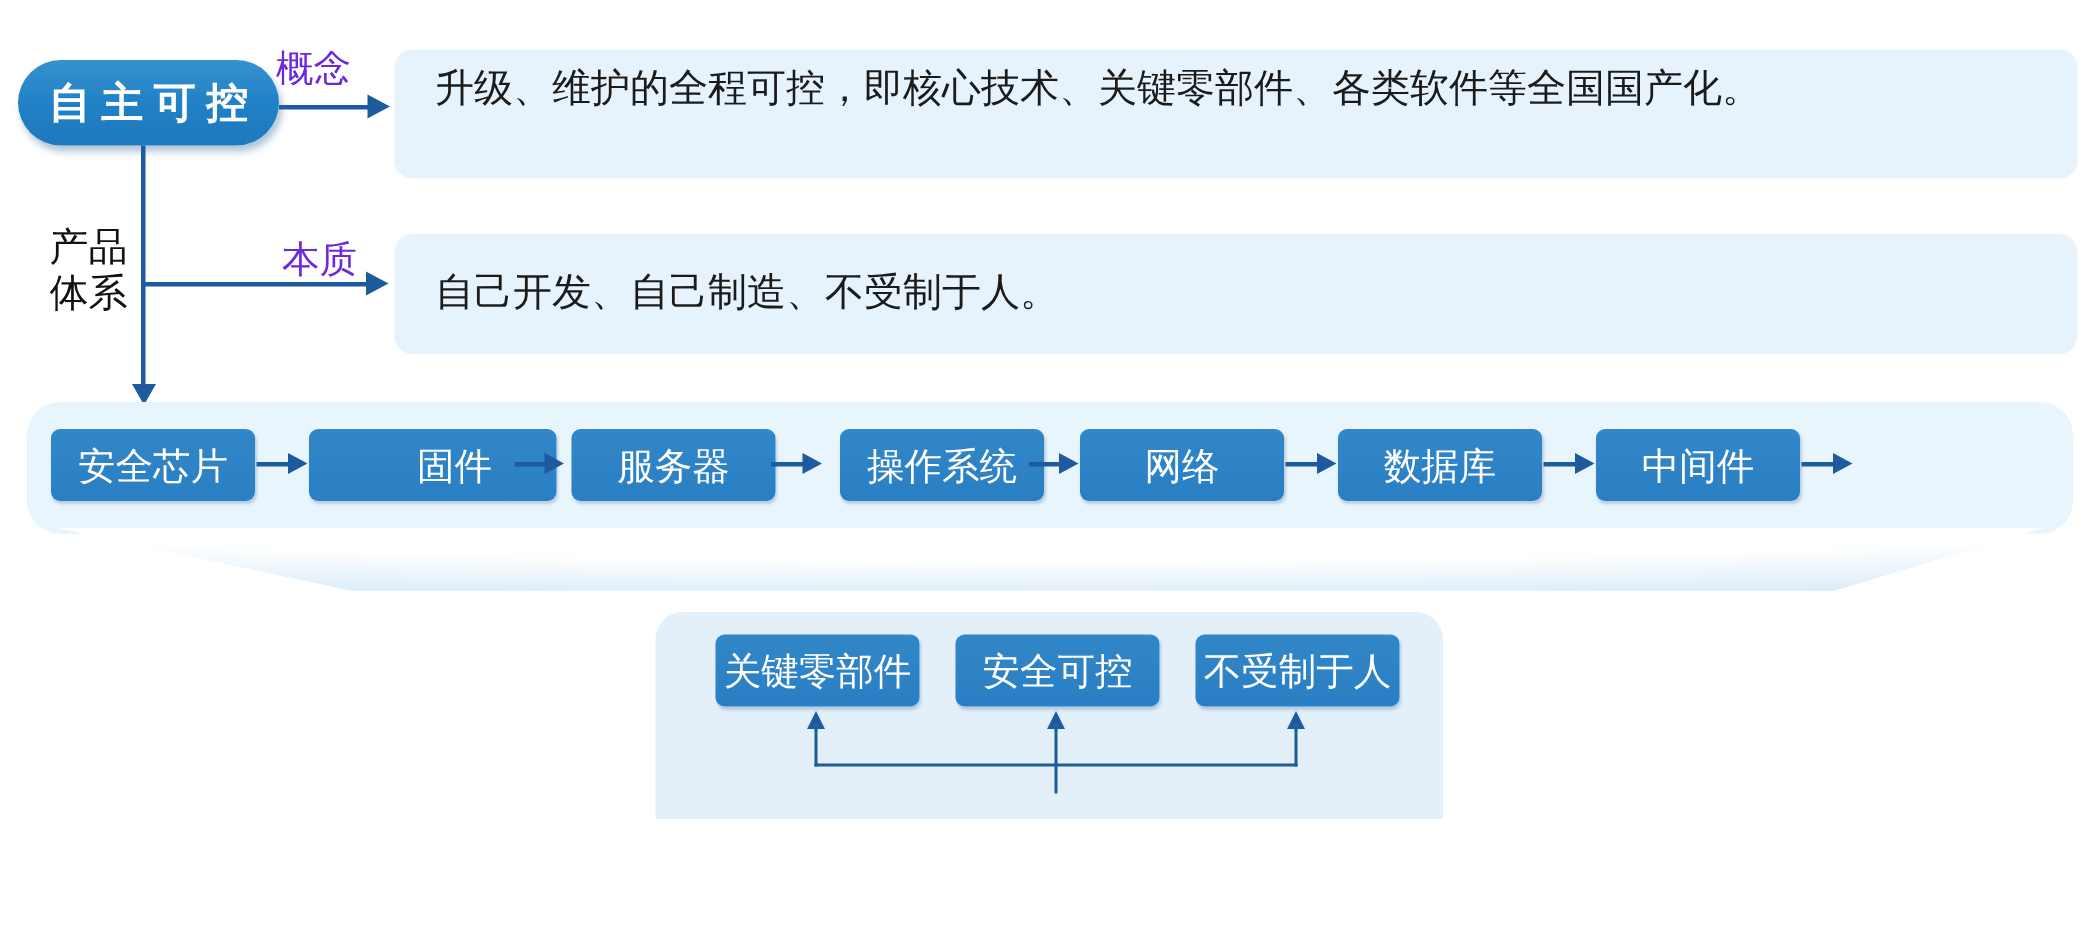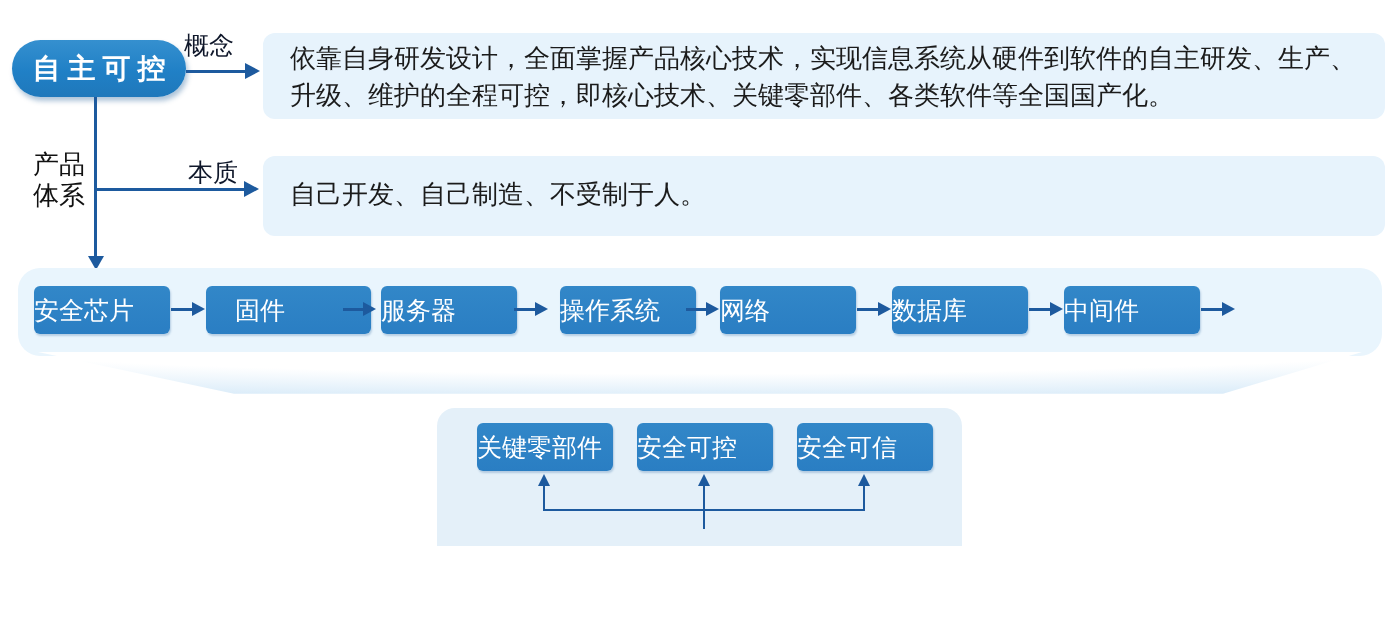--- a/index.html
+++ b/index.html
@@ -27,58 +27,57 @@
   .block-essence div{padding-left:27px;}
   .chain-wrap{position:absolute;left:18px;top:268px;width:1364px;height:88px;background:#e9f5fd;border-radius:22px;}
   .funnel{
     position:absolute;left:38px;top:352px;width:1324px;height:45px;
     background:radial-gradient(115% 150% at 50% -30%,#ffffff 52%,#cfe6f7 100%);
     clip-path:polygon(0 0,100% 0,89.5% 93%,14.8% 93%);
   }
   .bottom-panel{position:absolute;left:437px;top:408px;width:525px;height:197px;background:#e4f0f9;border-radius:18px;}
   
   .node{
-    position:absolute;width:136px;height:48px;display:flex;align-items:center;justify-content:flex-start;
+    position:absolute;width:136px;height:48px;display:flex;align-items:center;justify-content:center;
     background:linear-gradient(180deg,#3287c8 0%,#2a7ec3 100%);
     color:#ffffff;font-size:25px;border-radius:6px;
     box-shadow:1px 2px 2px rgba(30,90,150,0.25);
   }
   .chain-node{top:286px;}
   .bottom-node{top:423px;}
   
   .hline,.vline{position:absolute;background:#1d5a9e;}
   .hline{height:3px;}
   .vline{width:3px;}
   .thin{background:#1d5a9e;}
   .hline.thin{height:2px;}
   .vline.thin{width:2px;}
   .arr{position:absolute;width:0;height:0;}
   .arr-r{border-top:8px solid transparent;border-bottom:8px solid transparent;border-left:15px solid #1d5a9e;}
   .arr-d{border-left:8px solid transparent;border-right:8px solid transparent;border-top:14px solid #1d5a9e;}
   .arr-u{border-left:6px solid transparent;border-right:6px solid transparent;border-bottom:12px solid #1d5a9e;}
   .arr-r.small{border-top-width:7px;border-bottom-width:7px;border-left-width:13px;}
   
-  .edge-label{position:absolute;font-size:25px;color:#0f172a;}
+  .edge-label{position:absolute;font-size:25px;color:#6d28d9;}
   .side-label{position:absolute;left:26px;top:151px;width:66px;text-align:center;font-size:26px;line-height:31px;color:#111111;}
 </style>
 </head>
 <body>
 
 <div class="canvas">
 
   <div class="pill pill-root">
     <span>自主可控</span>
   </div>
 
   <div class="edge-label" style="left:184px;top:29px;">概念</div>
   <div class="hline" style="left:186px;top:70px;width:60px;"></div>
   <div class="arr arr-r" style="left:245px;top:63px;"></div>
 
   <div class="textblock block-concept">
-    <div>依靠自身研发设计，全面掌握产品核心技术，实现信息系统从硬件到软件的自主研发、生产、</div>
     <div>升级、维护的全程可控，即核心技术、关键零部件、各类软件等全国国产化。</div>
   </div>
 
   <div class="vline" style="left:94px;top:97px;height:161px;"></div>
   <div class="arr arr-d" style="left:87.5px;top:256px;"></div>
 
   <div class="side-label">
     <div>产品</div>
     <div>体系</div>
   </div>
@@ -133,21 +132,21 @@
 
   <div class="bottom-panel"></div>
 
   <div class="node bottom-node" style="left:477px;">
       <span>关键零部件</span>
     </div>
   <div class="node bottom-node" style="left:637px;">
       <span>安全可控</span>
     </div>
   <div class="node bottom-node" style="left:797px;">
-      <span>安全可信</span>
+      <span>不受制于人</span>
     </div>
 
   <div class="arr arr-u" style="left:538px;top:474px;"></div>
   <div class="arr arr-u" style="left:698px;top:474px;"></div>
   <div class="arr arr-u" style="left:858px;top:474px;"></div>
   <div class="vline thin" style="left:543px;top:484px;height:27px;"></div>
   <div class="vline thin" style="left:703px;top:484px;height:45px;"></div>
   <div class="vline thin" style="left:863px;top:484px;height:27px;"></div>
   <div class="hline thin" style="left:543px;top:509px;width:322px;"></div>
 

